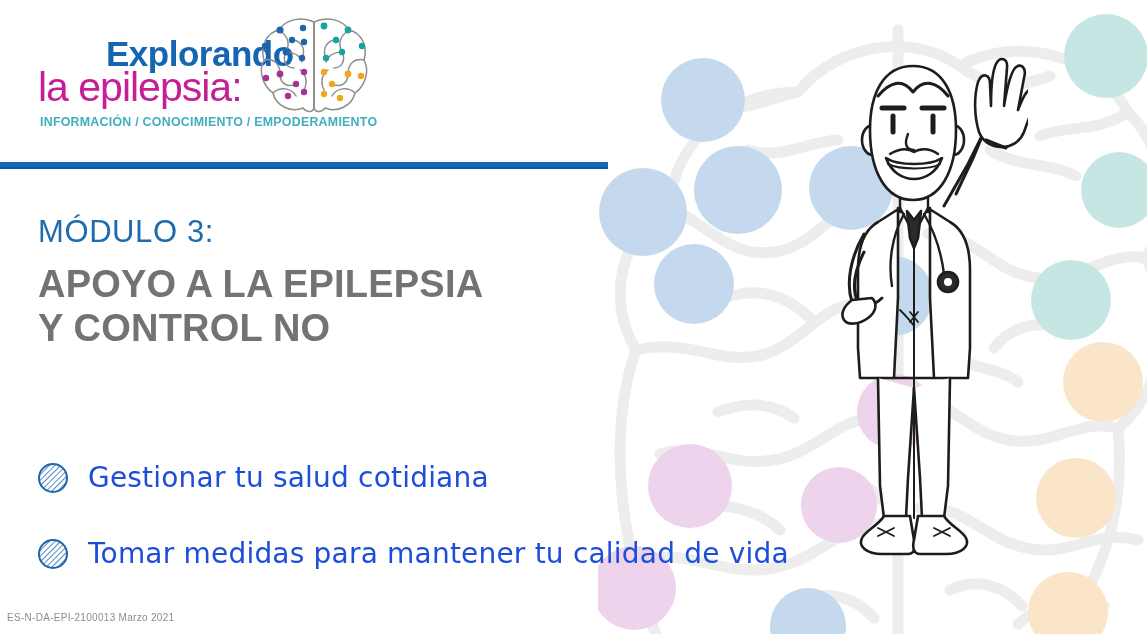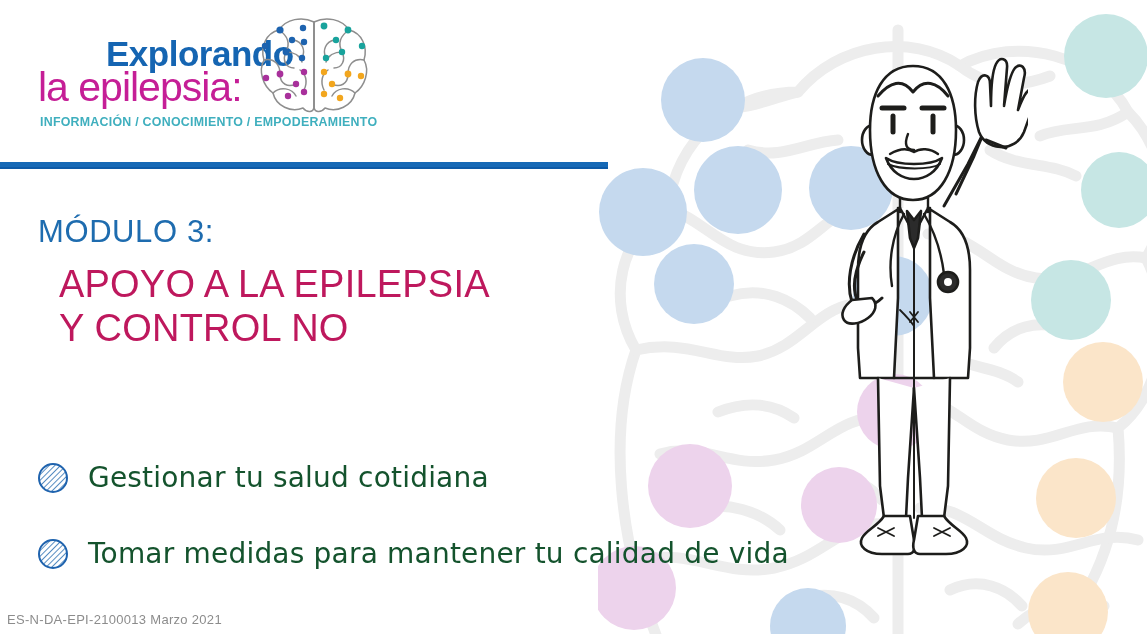--- a/index.html
+++ b/index.html
@@ -51,51 +51,51 @@
   }
 
   
   .module-kicker{
     position:absolute;left:38px;top:215px;
     font-size:31px;font-weight:400;letter-spacing:.6px;
     color:#1E6CAF;line-height:1.1;white-space:nowrap;
   }
   .module-title{
     position:absolute;left:38px;top:262px;width:560px;
-    font-size:38px;font-weight:normal;letter-spacing:.2px;
-    color:#be185d;line-height:1.16;margin-left:21px;
+    font-size:38px;font-weight:bold;letter-spacing:.2px;
+    color:#737373;line-height:1.16;
   }
   .module-title div{white-space:nowrap;}
 
   
   .bullets{position:absolute;left:36px;top:440px;width:800px;}
   .bullet-row{
     display:flex;align-items:center;gap:18px;height:76px;
   }
   .bullet-icon{
     flex:0 0 auto;width:34px;height:34px;position:relative;
   }
   .bullet-icon svg{display:block;width:34px;height:34px;}
   .bullet-text{
     font-family:"DejaVu Sans", sans-serif;
-    font-size:28px;color:#14532d;letter-spacing:.2px;
+    font-size:28px;color:#1d4ed8;letter-spacing:.2px;
     white-space:nowrap;line-height:1;
   }
 
   
   .doctor{
     position:absolute;left:838px;top:48px;width:190px;height:520px;
     pointer-events:none;
   }
   .doctor svg{display:block;width:100%;height:100%;}
 
   
   .footer-code{
     position:absolute;left:7px;top:612px;
-    font-size:13px;color:#8C8C8C;letter-spacing:.3px;
+    font-size:10px;color:#8C8C8C;letter-spacing:.3px;
     white-space:nowrap;
   }
 </style>
 </head>
 <body>
 
 <div class="slide">
 
   <div class="bg-brain">
     <svg viewBox="0 0 549 634" preserveAspectRatio="none" aria-hidden="true">

